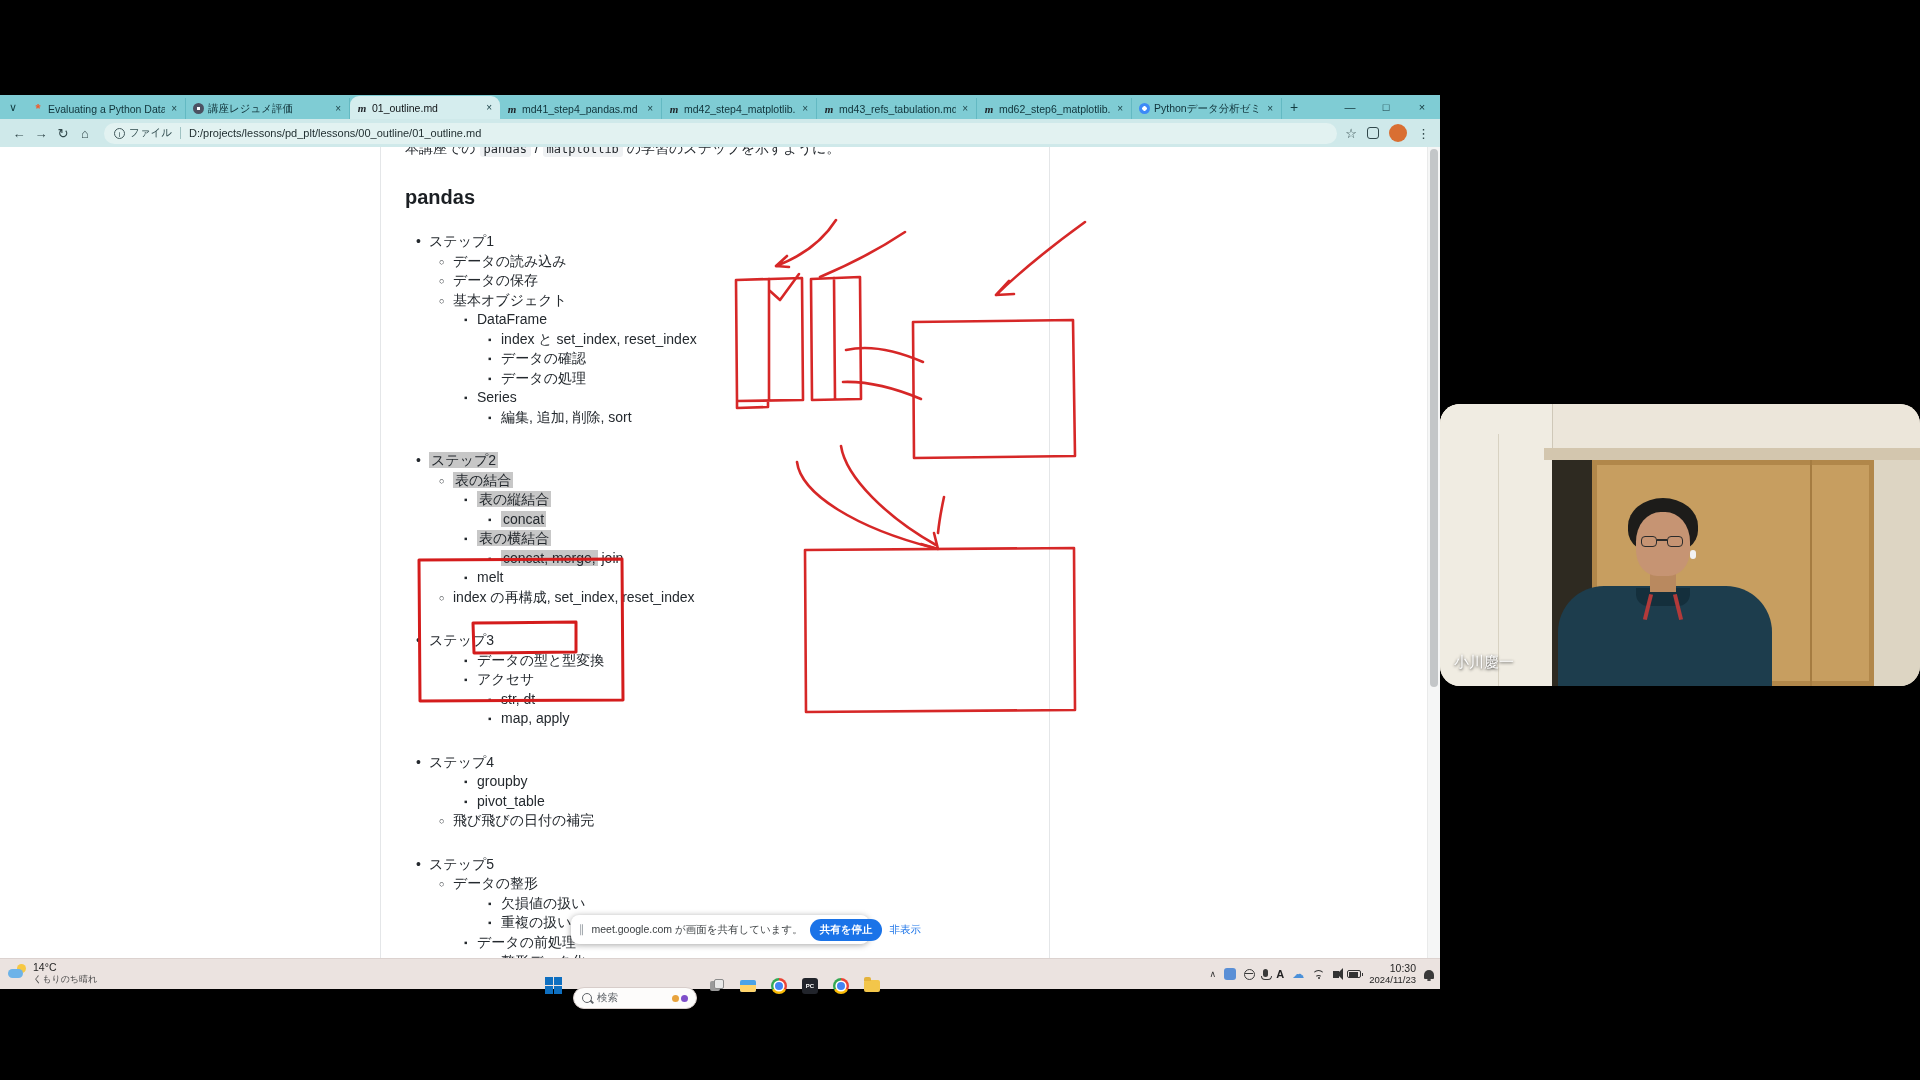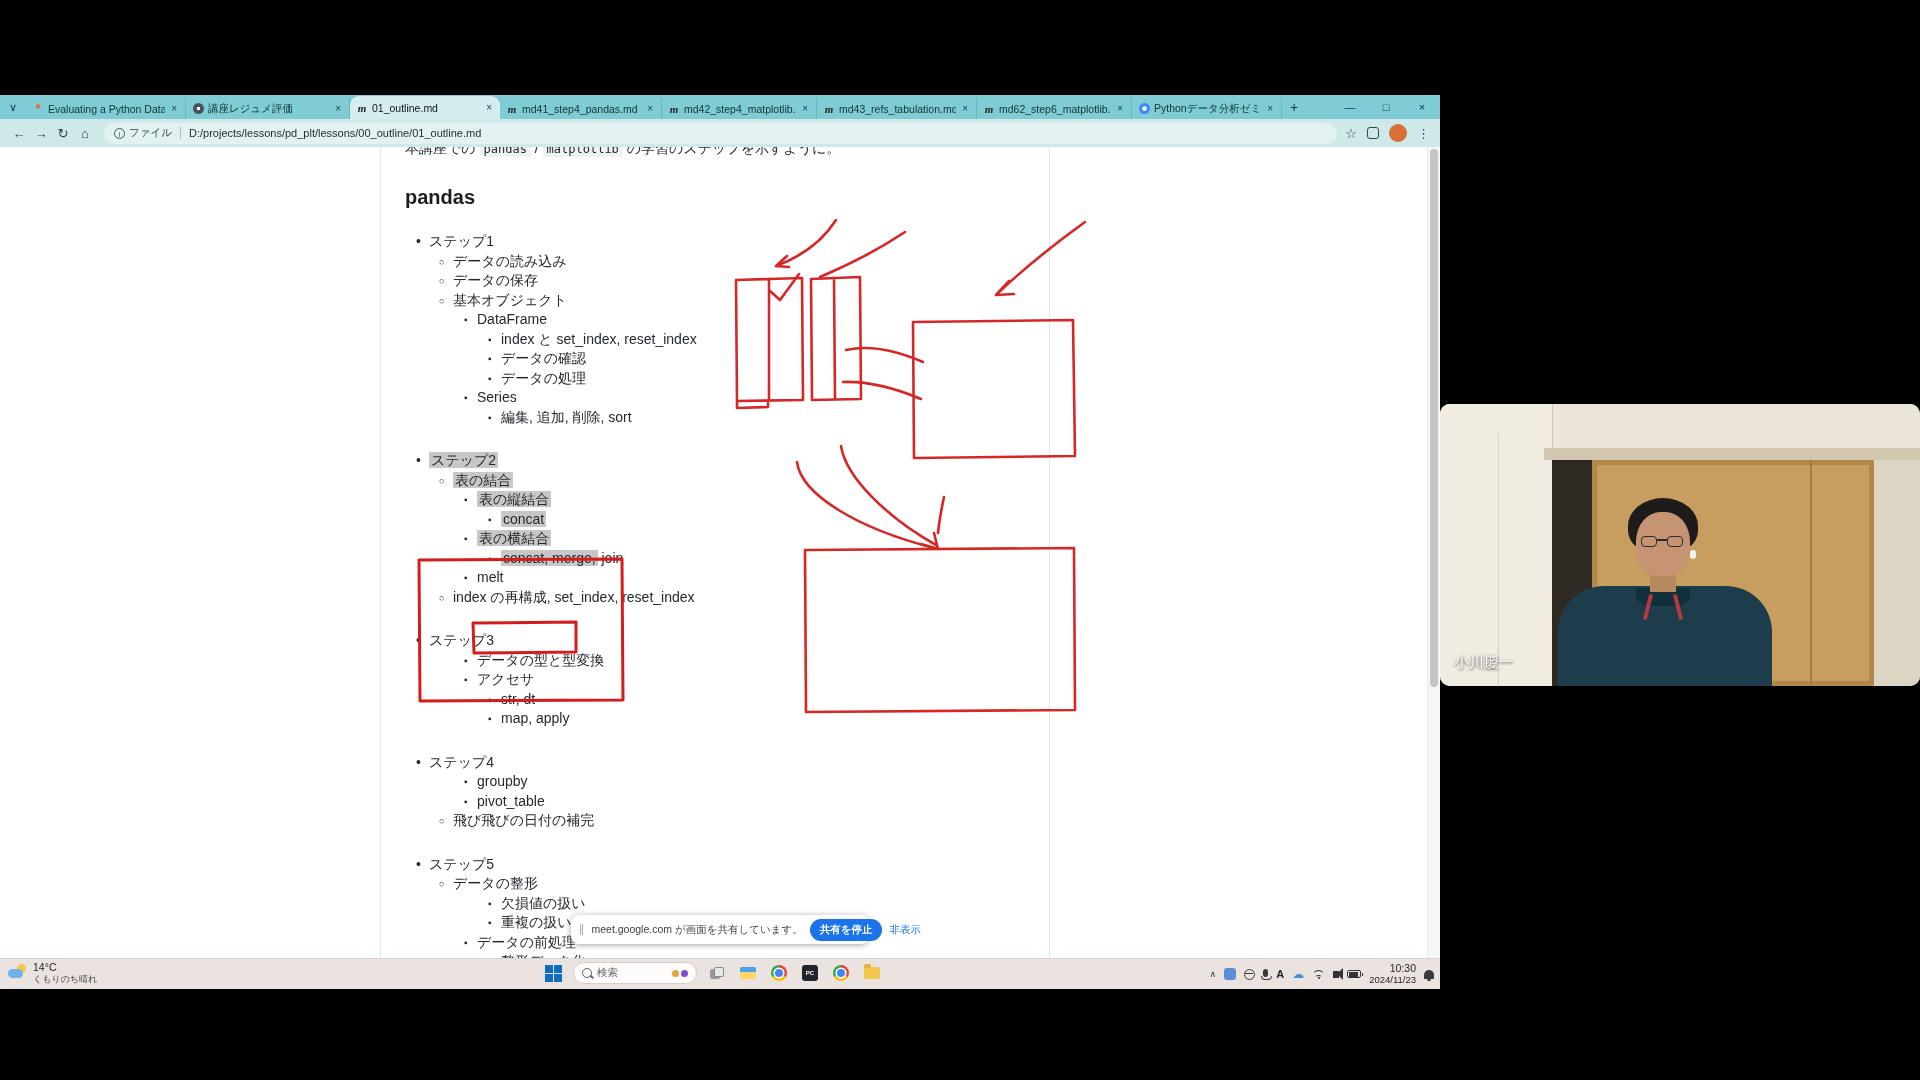--- a/index.html
+++ b/index.html
@@ -77,21 +77,21 @@
   .weather{position:absolute;left:8px;top:2px;display:flex;align-items:center;gap:5px;}
   .weather-ico{width:20px;height:18px;position:relative;}
   .weather-sun{position:absolute;left:9px;top:0;width:9px;height:9px;border-radius:50%;background:#f7c843;}
   .weather-cloud{position:absolute;left:0;top:5px;width:15px;height:9px;border-radius:6px;background:#6db3e8;}
   .weather-txt{line-height:12px;}
   .weather-temp{font-size:10.5px;color:#1f1f1f;}
   .weather-cond{font-size:9px;color:#4a4a4a;}
   .tb-center{position:absolute;left:542px;top:3px;display:flex;align-items:center;gap:9px;}
   .start{width:17px;height:17px;display:grid;grid-template-columns:8px 8px;grid-template-rows:8px 8px;gap:1px;}
   .start i{background:#0e6fc0;}
-  .searchpill{width:124px;height:22px;background:#fdfcfb;border:1px solid #d7cdca;border-radius:11px;display:flex;align-items:center;padding:0 8px;box-sizing:border-box;gap:5px;}
+  .searchpill{width:124px;height:22px;background:#fdfcfb;border:1px solid #d7cdca;border-radius:11px;display:flex;align-items:center;padding:0 8px;box-sizing:border-box;gap:5px;margin-top:25px;}
   .lens{width:8px;height:8px;border:1.5px solid #5f6368;border-radius:50%;position:relative;flex:0 0 auto;}
   .lens::after{content:"";position:absolute;left:7px;top:7px;width:4px;height:1.5px;background:#5f6368;transform:rotate(45deg);}
   .search-txt{font-size:10.5px;color:#5f6368;flex:1;}
   .search-dots{display:flex;gap:2px;}
   .search-dots i{width:7px;height:7px;border-radius:50%;}
   .tb-ic{width:22px;height:22px;position:relative;display:flex;align-items:center;justify-content:center;}
   .taskview{width:15px;height:13px;position:relative;}
   .taskview i{position:absolute;border-radius:2px;}
   .taskview .a{left:0;top:2px;width:10px;height:10px;background:#9a9a9a;}
   .taskview .b{left:4px;top:0;width:10px;height:10px;background:#e9e9e9;border:1px solid #8b8b8b;box-sizing:border-box;}
@@ -121,21 +121,21 @@
   .battery{width:14px;height:8px;border:1.2px solid #333;border-radius:2px;position:relative;box-sizing:border-box;}
   .battery::before{content:"";position:absolute;left:.5px;top:.5px;width:9px;height:5px;background:#333;}
   .battery::after{content:"";position:absolute;right:-3px;top:2px;width:1.6px;height:3px;background:#333;}
   .clock{text-align:right;line-height:11px;}
   .clock-time{font-size:10.5px;color:#1f1f1f;}
   .clock-date{font-size:9.5px;color:#1f1f1f;}
   .bell{width:10px;height:9px;background:#3a3a3a;border-radius:5px 5px 1px 1px;position:relative;}
   .bell::after{content:"";position:absolute;left:3px;bottom:-2px;width:4px;height:2px;background:#3a3a3a;border-radius:50%;}
 
   
-  .webcam{position:absolute;left:1440px;top:404px;width:480px;height:282px;background:#e9e2d4;border-radius:10px;overflow:hidden;}
+  .webcam{position:absolute;left:1440px;top:404px;width:480px;height:282px;background:#e9e2d4;border-radius:20px;overflow:hidden;}
   .cam-wall-top{position:absolute;left:0;top:0;width:480px;height:48px;background:#ece6da;}
   .cam-lintel{position:absolute;left:104px;top:44px;width:376px;height:12px;background:#d3c6ae;}
   .cam-left-wall{position:absolute;left:0;top:0;width:112px;height:282px;background:#f0ece2;border-right:1px solid #cfc8b8;}
   .cam-left-seam{position:absolute;left:58px;top:30px;width:1px;height:252px;background:#d8d2c2;}
   .cam-gap{position:absolute;left:112px;top:56px;width:40px;height:226px;background:#2e2a21;}
   .cam-door{position:absolute;left:152px;top:56px;width:282px;height:226px;background:#c79e60;border:5px solid #b1874a;box-sizing:border-box;}
   .cam-door-seam{position:absolute;left:370px;top:56px;width:2px;height:226px;background:#a57c41;}
   .cam-right-wall{position:absolute;left:434px;top:56px;width:46px;height:226px;background:#ddd5c3;}
   .hair{position:absolute;left:188px;top:94px;width:70px;height:56px;background:#1d1c1a;border-radius:50% 50% 42% 42%;}
   .face{position:absolute;left:196px;top:108px;width:54px;height:64px;background:#c69473;border-radius:46% 46% 40% 40%;}

